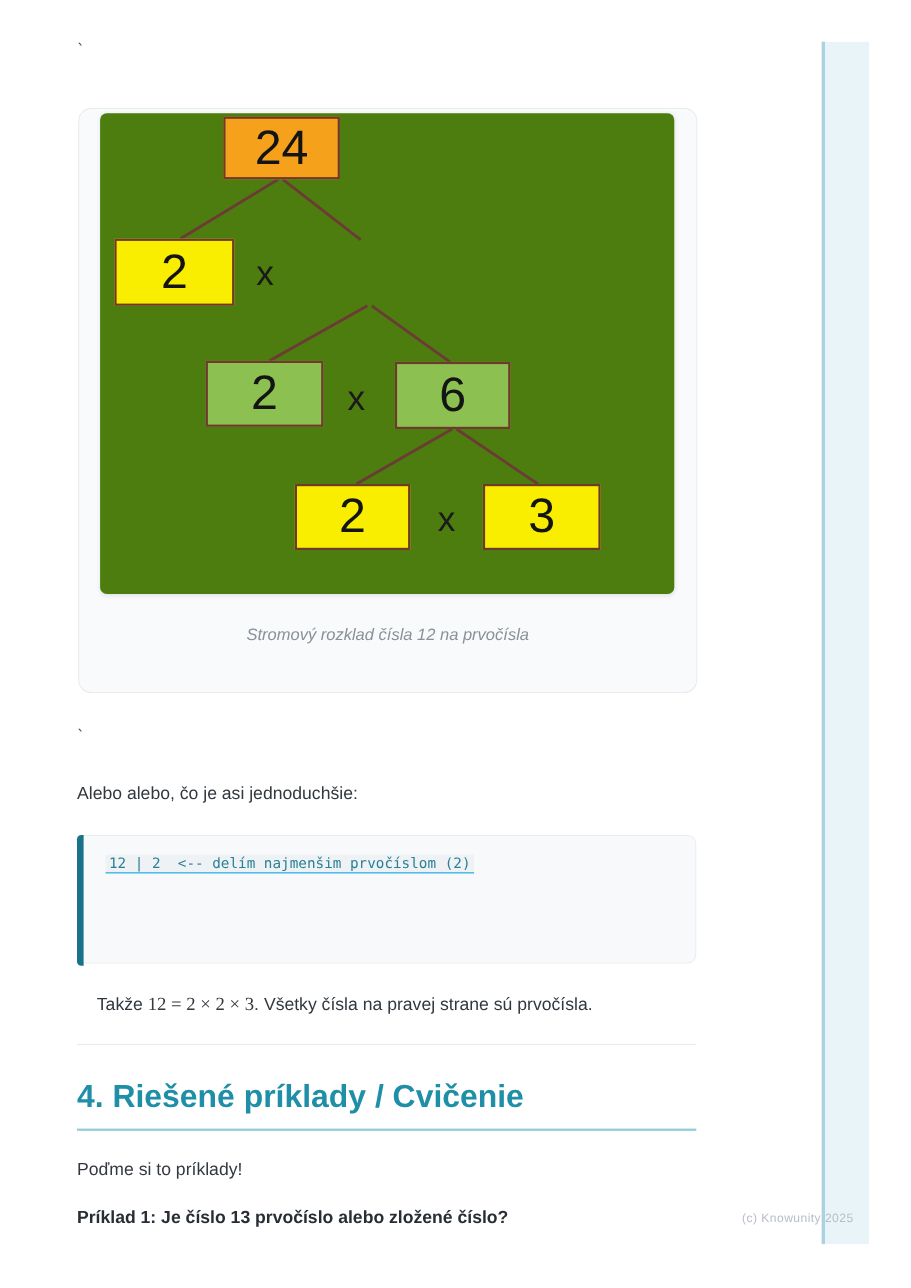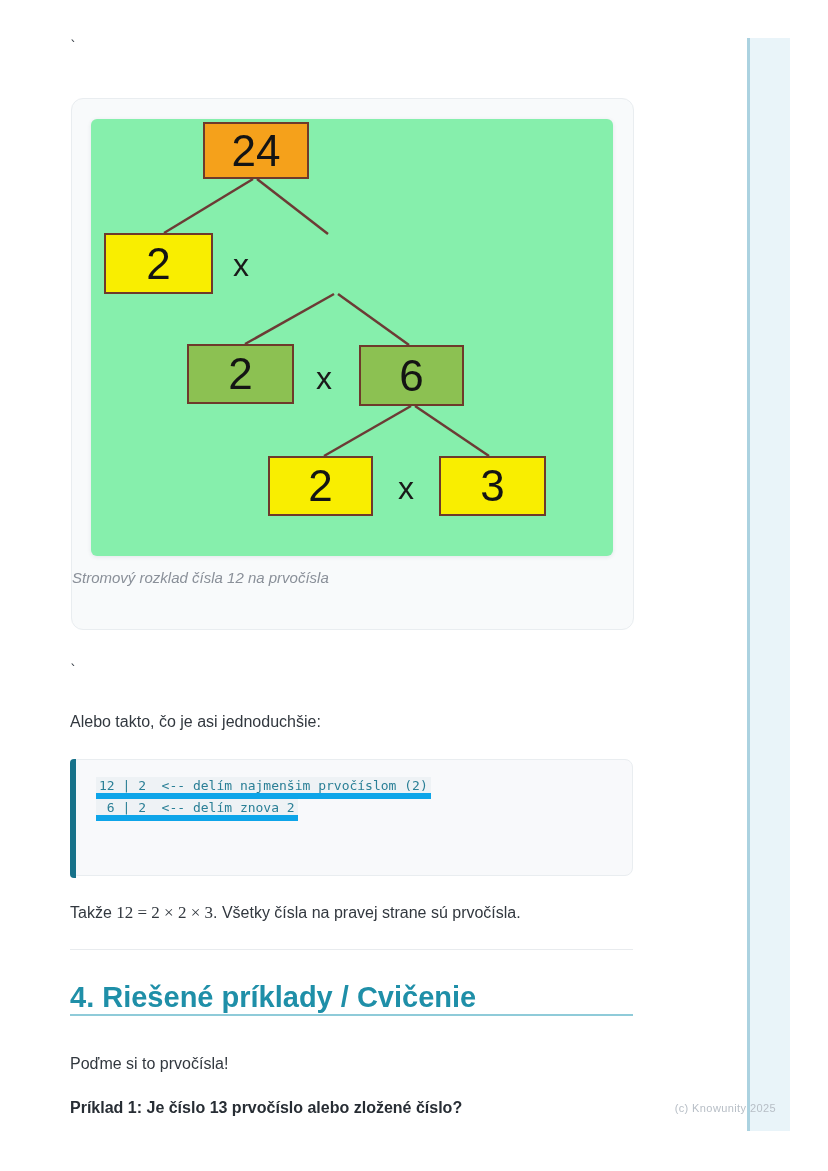--- a/index.html
+++ b/index.html
@@ -24,23 +24,23 @@
   .figure-card {
     position: absolute;
     left: 71px; top: 98px;
     width: 563px; height: 532px;
     background: #f8fafb;
     border: 1px solid #e9edf0;
     border-radius: 12px;
   }
   .figure-image {
     position: absolute;
-    left: 19px; top: 20px;
+    left: 19px; top: 4px;
     width: 522px; height: 437px;
-    background: #86efac;
+    background: #4d7c0f;
     border-radius: 6px;
     box-shadow: 0 1px 4px rgba(40,60,80,0.10);
     text-decoration: underline;
   }
   .tree-svg { position: absolute; left: 0; top: 0; }
   .tree-node {
     position: absolute;
     display: flex;
     align-items: center;
     justify-content: center;
@@ -57,21 +57,21 @@
     position: absolute;
     font-size: 32px;
     font-weight: 500;
     color: #1a1a1a;
     transform: translate(-50%, -50%);
   }
   .figure-caption {
     position: absolute;
     left: 0; right: 0;
     top: 470px;
-    text-align: left;
+    text-align: center;
     font-style: italic;
     font-size: 15px;
     color: #8a9099;
   }
   .para {
     position: absolute;
     left: 70px;
     font-size: 16px;
     color: #32383f;
   }
@@ -101,37 +101,38 @@
     left: 25px; top: 15px;
     font-family: "DejaVu Sans Mono", monospace;
     font-size: 13px;
     line-height: 21.5px;
     color: #2a7f96;
   }
   .code-line { display: block; height: 21.5px; }
   .code-line > span {
     white-space: pre;
     background: #eef2f5;
-    border-bottom: 6px solid #0ea5e9;
+    border-bottom: 1px solid #0ea5e9;
     padding: 1px 3px 0 3px;
   }
   .divider {
     position: absolute;
     left: 70px;
     width: 563px;
     height: 0;
     border-top: 1px solid #e8ebee;
   }
   .section-heading {
     position: absolute;
     left: 70px; top: 981px;
     width: 563px;
     font-size: 29px;
     font-weight: bold;
     color: #1f8fa8;
+    padding-bottom: 12px;
     border-bottom: 2px solid #8fcbd9;
   }
   
   .side-strip {
     position: absolute;
     left: 747px; top: 38px;
     width: 43px; height: 1093px;
     background: #e9f4f9;
     border-left: 3px solid #abd2e0;
   }
@@ -174,37 +175,36 @@
       <div class="tree-node node-green" style="left:268px; top:226px; width:105px; height:61px;">6</div>
 
       <div class="tree-node node-yellow" style="left:177px; top:337px; width:105px; height:60px;">2</div>
       <span class="tree-op" style="left:315px; top:369px;">x</span>
       <div class="tree-node node-yellow" style="left:348px; top:337px; width:107px; height:60px;">3</div>
     </div>
 
     <div class="figure-caption">Stromový rozklad čísla 12 na prvočísla</div>
   </div>
 
-  <p class="para" style="top:713px;">Alebo takto, čo je asi jednoduchšie:</p>
+  <p class="para" style="top:713px;">Alebo alebo, čo je asi jednoduchšie:</p>
 
   <div class="code-block">
     <div class="code-accent"></div>
     <div class="code-lines">
       <span class="code-line"><span>12 | 2  &lt;-- delím najmenšim prvočíslom (2)</span></span>
-      <span class="code-line"><span> 6 | 2  &lt;-- delím znova 2</span></span>
     </div>
   </div>
 
-  <p class="para" style="top:903px;"><span>Takže </span><span class="math-serif">12 = 2 × 2 × 3</span><span>. Všetky čísla na pravej strane sú prvočísla.</span></p>
+  <p class="para" style="top:903px;margin-left:18px;"><span>Takže </span><span class="math-serif">12 = 2 × 2 × 3</span><span>. Všetky čísla na pravej strane sú prvočísla.</span></p>
 
   <div class="divider" style="top:949px;"></div>
 
   <h2 class="section-heading">4. Riešené príklady / Cvičenie</h2>
 
-  <p class="para" style="top:1055px;">Poďme si to prvočísla!</p>
+  <p class="para" style="top:1055px;">Poďme si to príklady!</p>
 
   <p class="para para-bold" style="top:1099px;text-align:right;">Príklad 1: Je číslo 13 prvočíslo alebo zložené číslo?</p>
 
   <div class="side-strip"></div>
 
   <div class="watermark">(c) Knowunity 2025</div>
 
 </div>
 
 </body></html>

